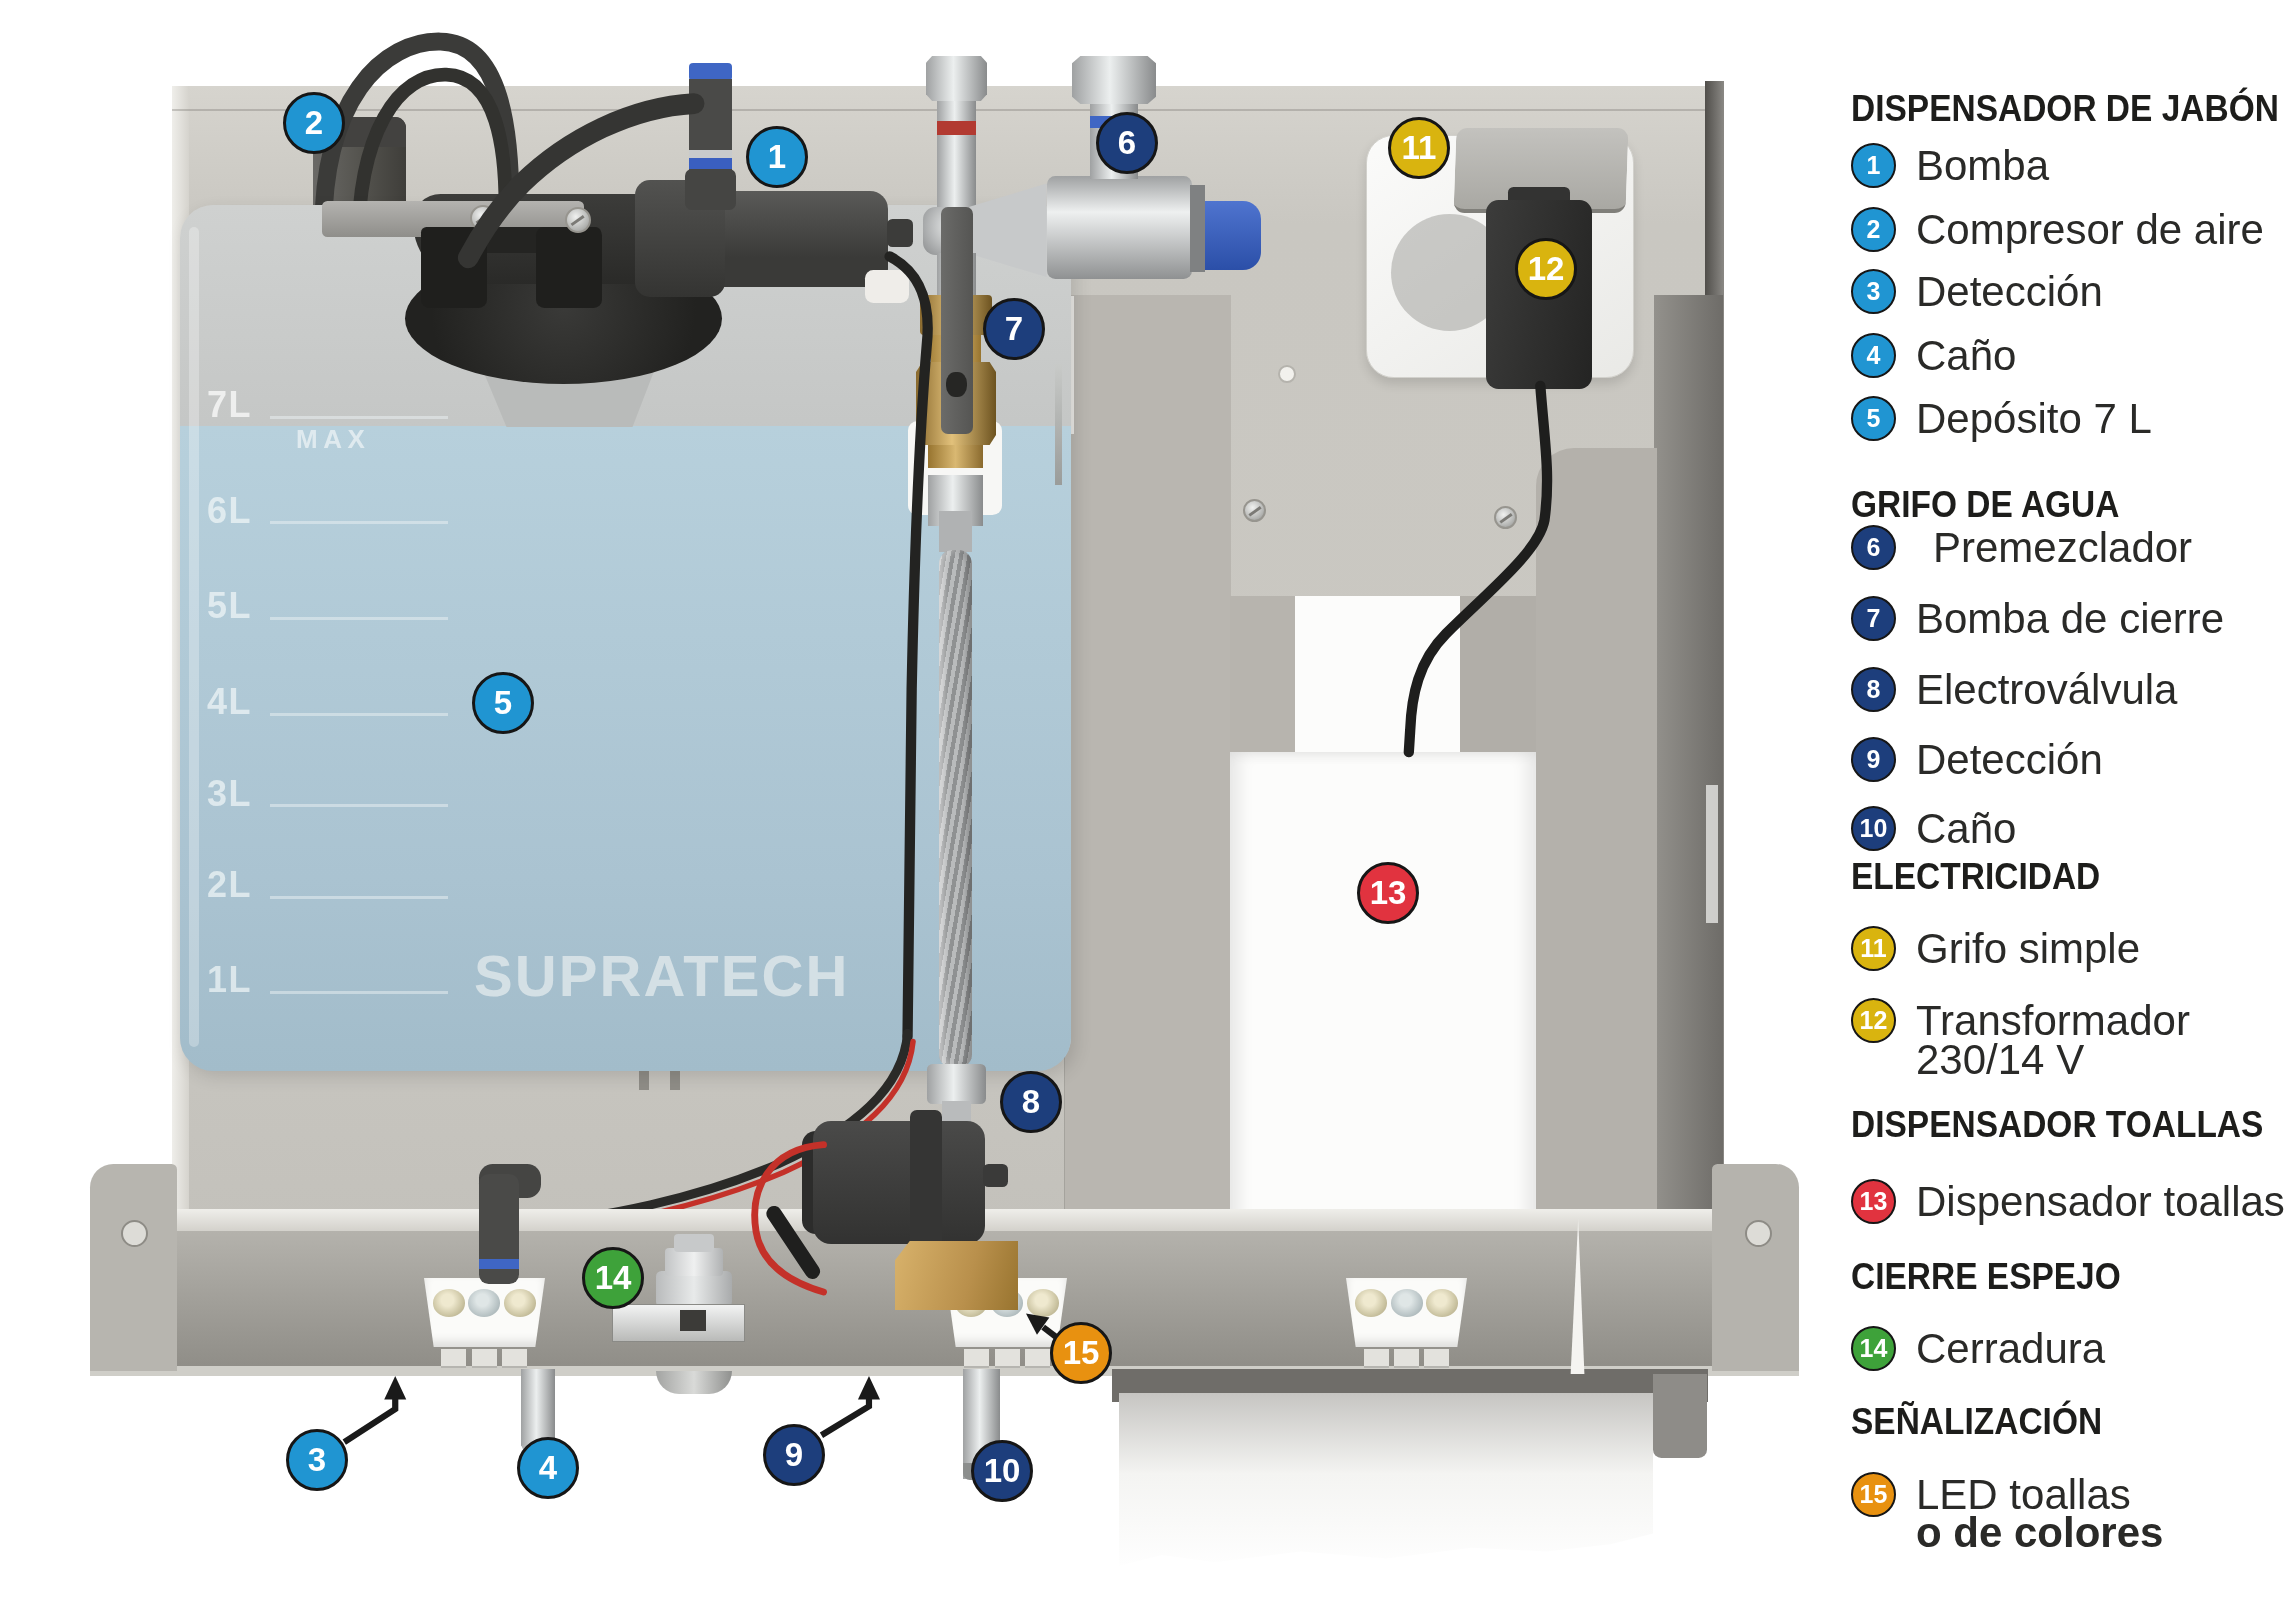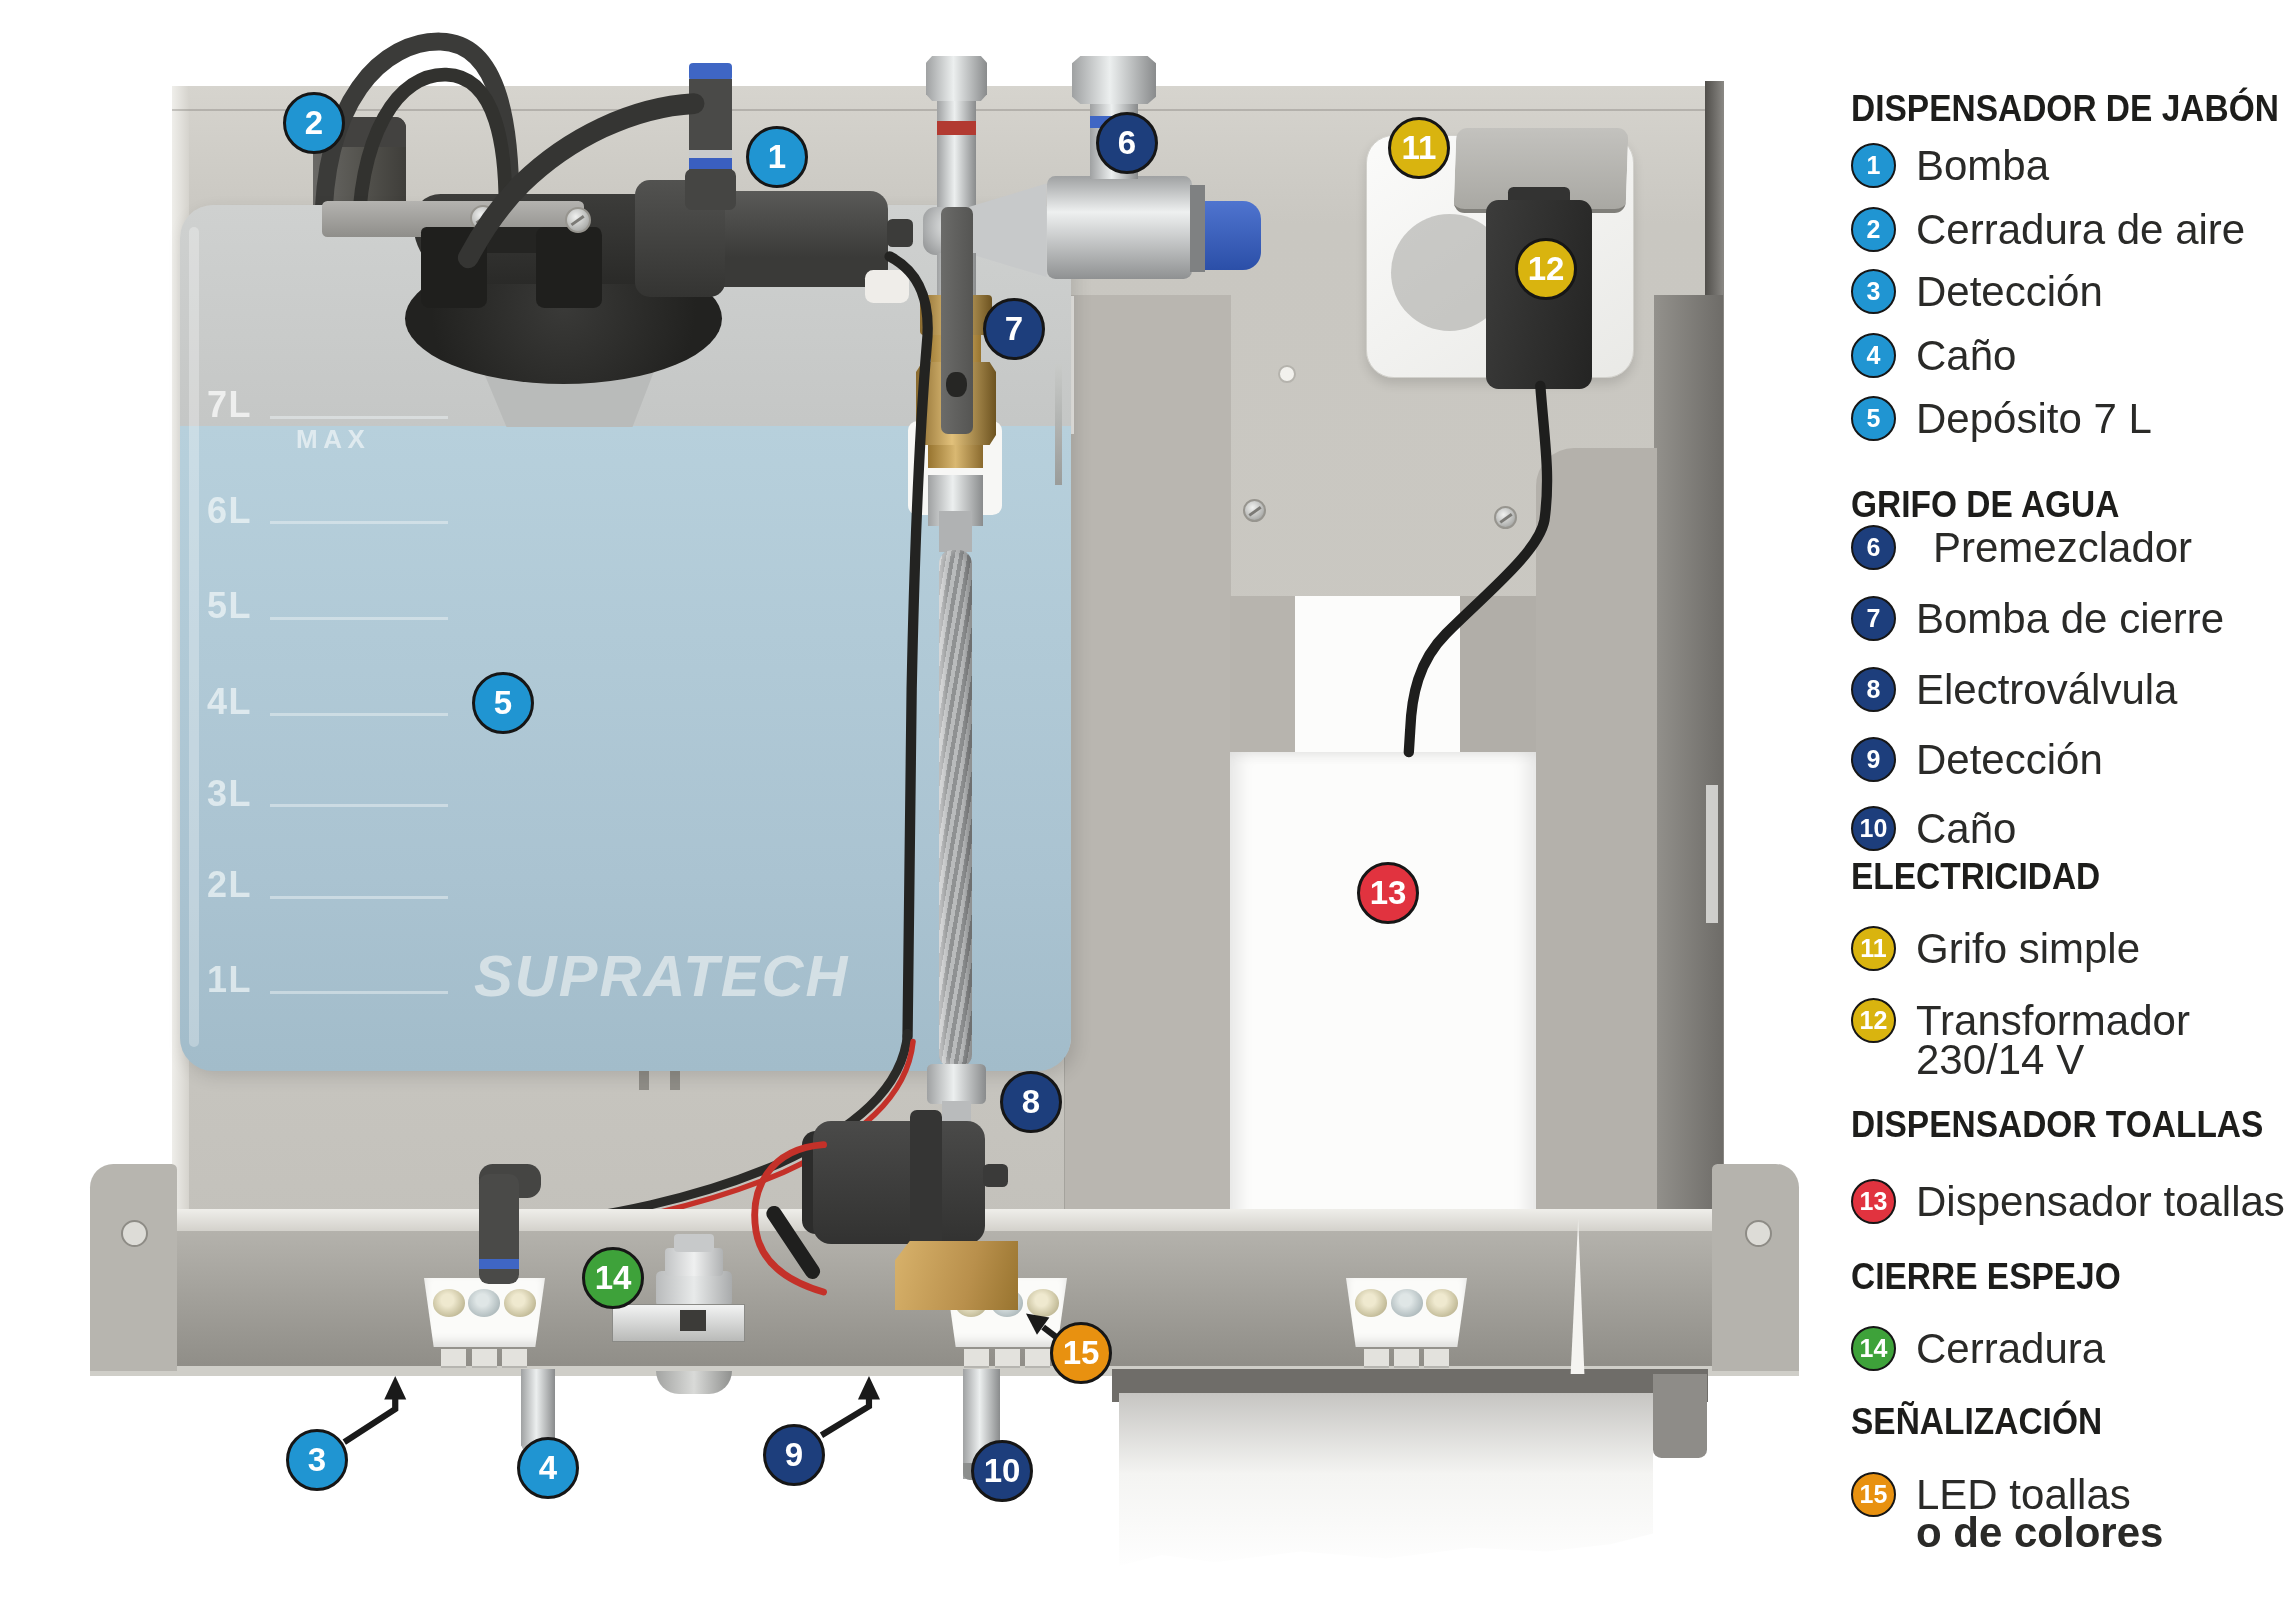--- a/index.html
+++ b/index.html
@@ -81,21 +81,21 @@
   <div class="scale-row" style="top:585px;">5L</div>
   <div class="scale-line" style="top:617px;"></div>
   <div class="scale-row" style="top:681px;">4L</div>
   <div class="scale-line" style="top:713px;"></div>
   <div class="scale-row" style="top:773px;">3L</div>
   <div class="scale-line" style="top:804px;"></div>
   <div class="scale-row" style="top:864px;">2L</div>
   <div class="scale-line" style="top:896px;"></div>
   <div class="scale-row" style="top:959px;">1L</div>
   <div class="scale-line" style="top:991px;"></div>
-  <div class="abs" style="left:474px;top:942px;font-size:58px;font-weight:800;letter-spacing:2.1px;color:rgba(226,233,236,.78);font-style:italic;">SUPRATECH</div>
+  <div class="abs" style="left:474px;top:942px;font-size:58px;font-weight:800;letter-spacing:2.1px;color:rgba(226,233,236,.78);">SUPRATECH</div>
 
   <div class="abs" style="left:441px;top:270px;width:252px;height:157px;background:#b9bbba;clip-path:polygon(0 0,100% 0,76% 100%,26% 100%);"></div>
   <div class="abs" style="left:405px;top:253px;width:317px;height:131px;border-radius:50%;background:radial-gradient(circle at 50% 40%,#3a3a38,#222220 75%);"></div>
   <div class="abs" style="left:413px;top:194px;width:303px;height:90px;background:linear-gradient(180deg,#3c3c3a,#2a2a28);border-radius:27.5px 27.5px 62px 62px;"></div>
   <div class="abs" style="left:322px;top:201px;width:262px;height:36px;background:linear-gradient(180deg,#b4b3b0,#8f8e8a);border-radius:5.5px;"></div>
   <div class="abs" style="left:421px;top:227px;width:180px;height:26px;background:#242422;border-radius:5.5px;"></div>
   <div class="abs" style="left:421px;top:227px;width:66px;height:81px;background:#1f1f1d;border-radius:8.3px;"></div>
   <div class="abs" style="left:536px;top:227px;width:66px;height:81px;background:#1f1f1d;border-radius:8.3px;"></div>
   <div class="abs screw" style="left:470px;top:205px;width:26px;height:26px;"></div>
   <div class="abs screw" style="left:565px;top:207px;width:26px;height:26px;"></div>
@@ -289,21 +289,21 @@
     </div>
 
   <div class="lg-header" style="top:88px;"><span>DISPENSADOR DE JABÓN</span></div>
   <div class="badge lg soap abs" style="left:1851px;top:143px;">
       <span>1</span>
     </div>
   <div class="lg-label" style="top:143px;">Bomba</div>
   <div class="badge lg soap abs" style="left:1851px;top:207px;">
       <span>2</span>
     </div>
-  <div class="lg-label" style="top:207px;">Cerradura de aire</div>
+  <div class="lg-label" style="top:207px;">Compresor de aire</div>
   <div class="badge lg soap abs" style="left:1851px;top:269px;">
       <span>3</span>
     </div>
   <div class="lg-label" style="top:269px;">Detección</div>
   <div class="badge lg soap abs" style="left:1851px;top:333px;">
       <span>4</span>
     </div>
   <div class="lg-label" style="top:333px;">Caño</div>
   <div class="badge lg soap abs" style="left:1851px;top:396px;">
       <span>5</span>

